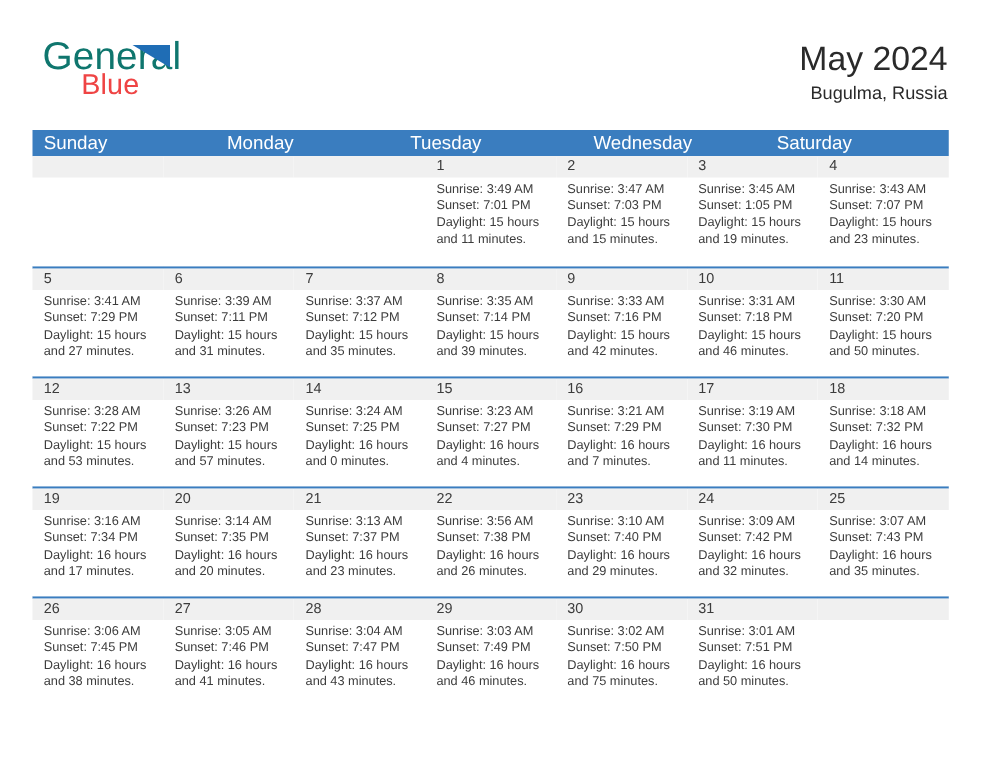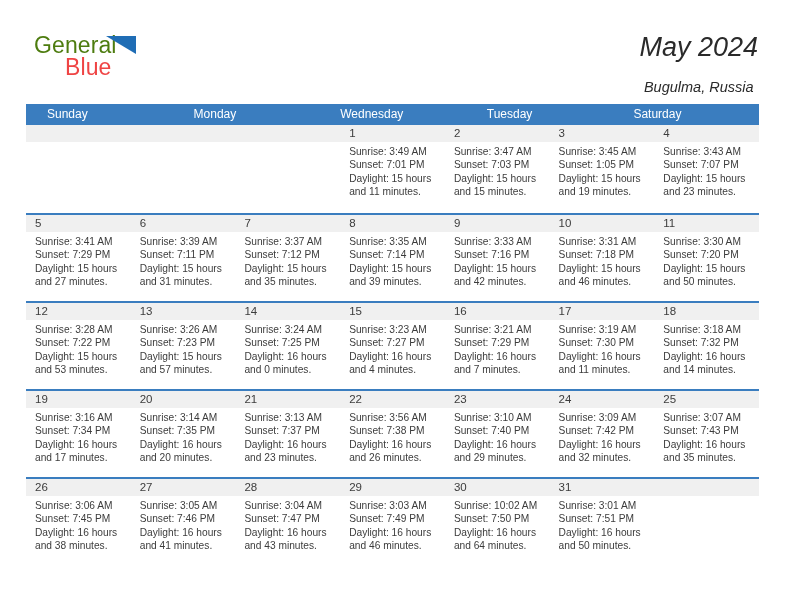--- a/index.html
+++ b/index.html
@@ -35,23 +35,23 @@
     position: absolute;
     left: 0;
     top: 0;
     width: 230px;
     height: 58px;
   }
   .brand-general {
     position: absolute;
     left: 0;
     top: 0;
-    font-size: 23px;
+    font-size: 31px;
     letter-spacing: 0.1px;
-    color: #4d7c0f;
+    color: #0f766e;
     line-height: 26px;
   }
   .brand-flag {
     position: absolute;
     left: 72px;
     top: 4px;
     width: 0;
     height: 0;
     border-style: solid;
     border-width: 0 30px 18px 0;
@@ -64,56 +64,55 @@
     font-size: 23px;
     letter-spacing: 0.1px;
     color: #ef4444;
     line-height: 26px;
   }
 
   .title-block {
     position: absolute;
     right: 0;
     top: -2px;
-    text-align: center;
-    font-style: italic;
+    text-align: right;
   }
   .cal-title {
     font-size: 27px;
     color: #2a2a2a;
     line-height: 34px;
     white-space: nowrap;
   }
   .cal-subtitle {
     font-size: 14.5px;
     color: #2a2a2a;
     line-height: 22px;
-    margin-top: 12px;
+    margin-top: 0;
     white-space: nowrap;
   }
 
   
   .calendar {
     position: absolute;
     left: 26px;
     top: 104px;
     width: 733px;
   }
 
   .weekday-row {
     display: flex;
     background: #3a7dbf;
     height: 21px;
   }
   .weekday-cell {
     flex: 1 1 0;
     box-sizing: border-box;
-    padding-left: 21px;
+    padding-left: 9px;
     color: #ffffff;
-    font-size: 12px;
+    font-size: 15px;
     line-height: 21px;
     white-space: nowrap;
     overflow: hidden;
   }
 
   .week-row {
     display: flex;
     border-top: 2px solid #3a7dbf;
     height: 88px;
     box-sizing: border-box;
@@ -170,22 +169,22 @@
       <div class="cal-title">May 2024</div>
       <div class="cal-subtitle">Bugulma, Russia</div>
     </div>
 
   </div>
 
   <div class="calendar">
     <div class="weekday-row">
         <div class="weekday-cell">Sunday</div>
         <div class="weekday-cell">Monday</div>
+        <div class="weekday-cell">Tuesday</div>
         <div class="weekday-cell">Wednesday</div>
-        <div class="weekday-cell">Tuesday</div>
         <div class="weekday-cell">Saturday</div>
       </div>
     <div id="weeks-container">
         <div class="week-row first">
           <div class="day-cell empty">
             <div class="day-number-band"></div>
           </div>
           <div class="day-cell empty">
             <div class="day-number-band"></div>
           </div>
@@ -457,24 +456,24 @@
             <div class="day-detail">
               <div>Sunrise: 3:03 AM</div>
               <div>Sunset: 7:49 PM</div>
               <div>Daylight: 16 hours</div>
               <div>and 46 minutes.</div>
             </div>
           </div>
           <div class="day-cell">
             <div class="day-number-band">30</div>
             <div class="day-detail">
-              <div>Sunrise: 10:02 AM</div>
+              <div>Sunrise: 3:02 AM</div>
               <div>Sunset: 7:50 PM</div>
               <div>Daylight: 16 hours</div>
-              <div>and 64 minutes.</div>
+              <div>and 75 minutes.</div>
             </div>
           </div>
           <div class="day-cell">
             <div class="day-number-band">31</div>
             <div class="day-detail">
               <div>Sunrise: 3:01 AM</div>
               <div>Sunset: 7:51 PM</div>
               <div>Daylight: 16 hours</div>
               <div>and 50 minutes.</div>
             </div>

